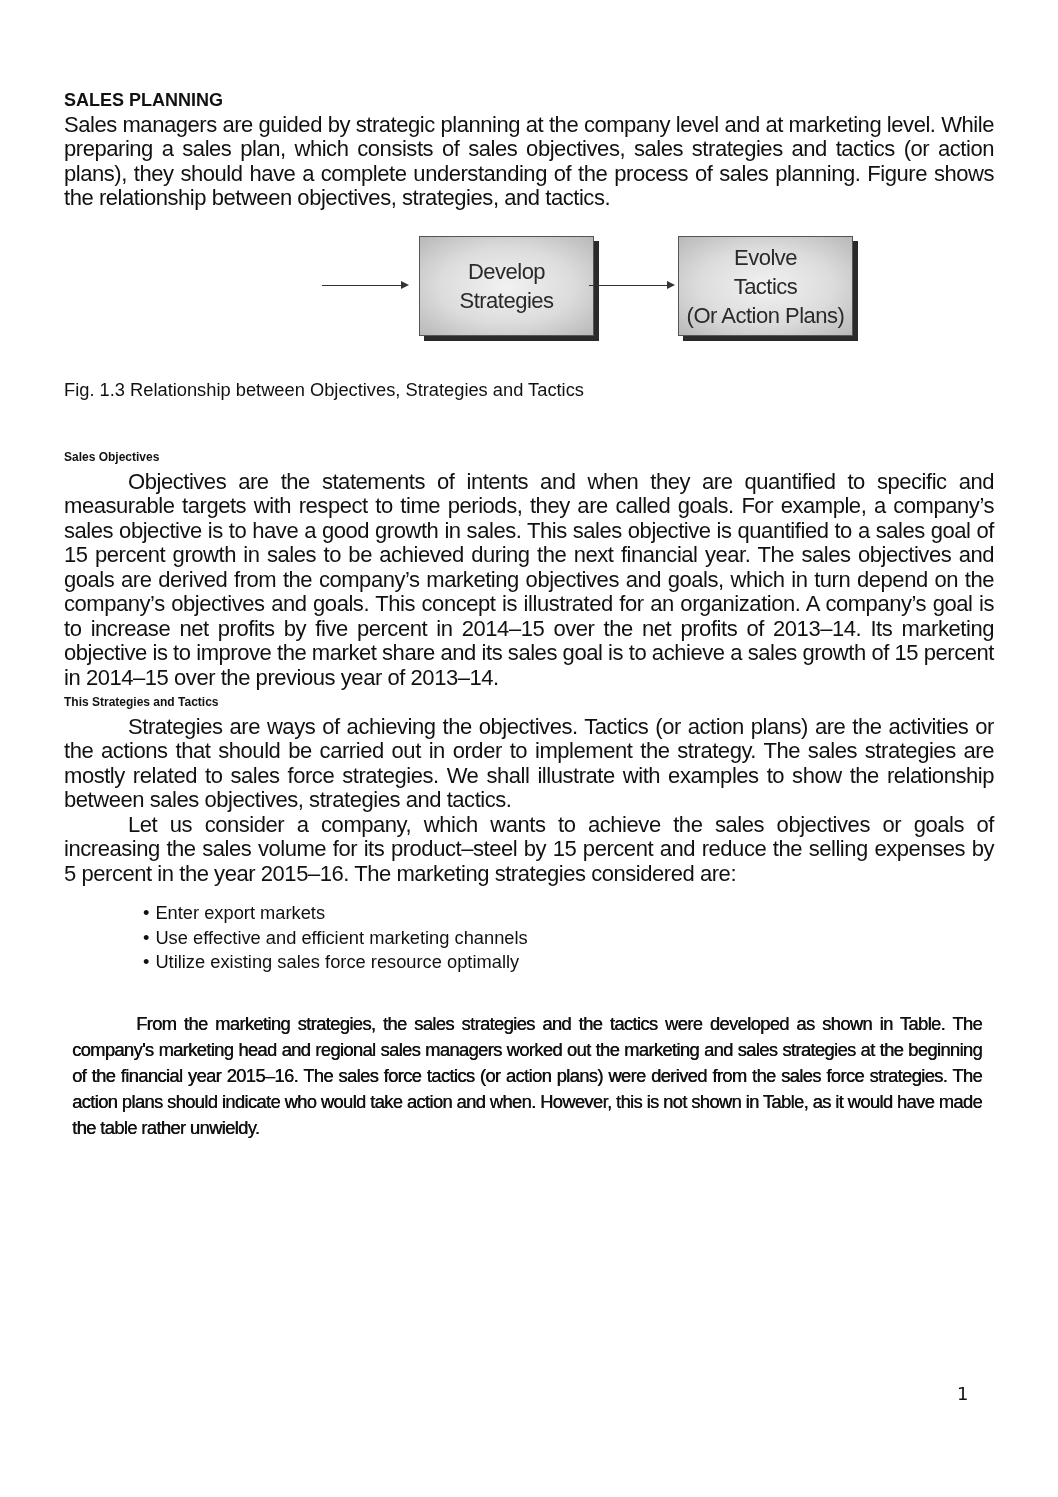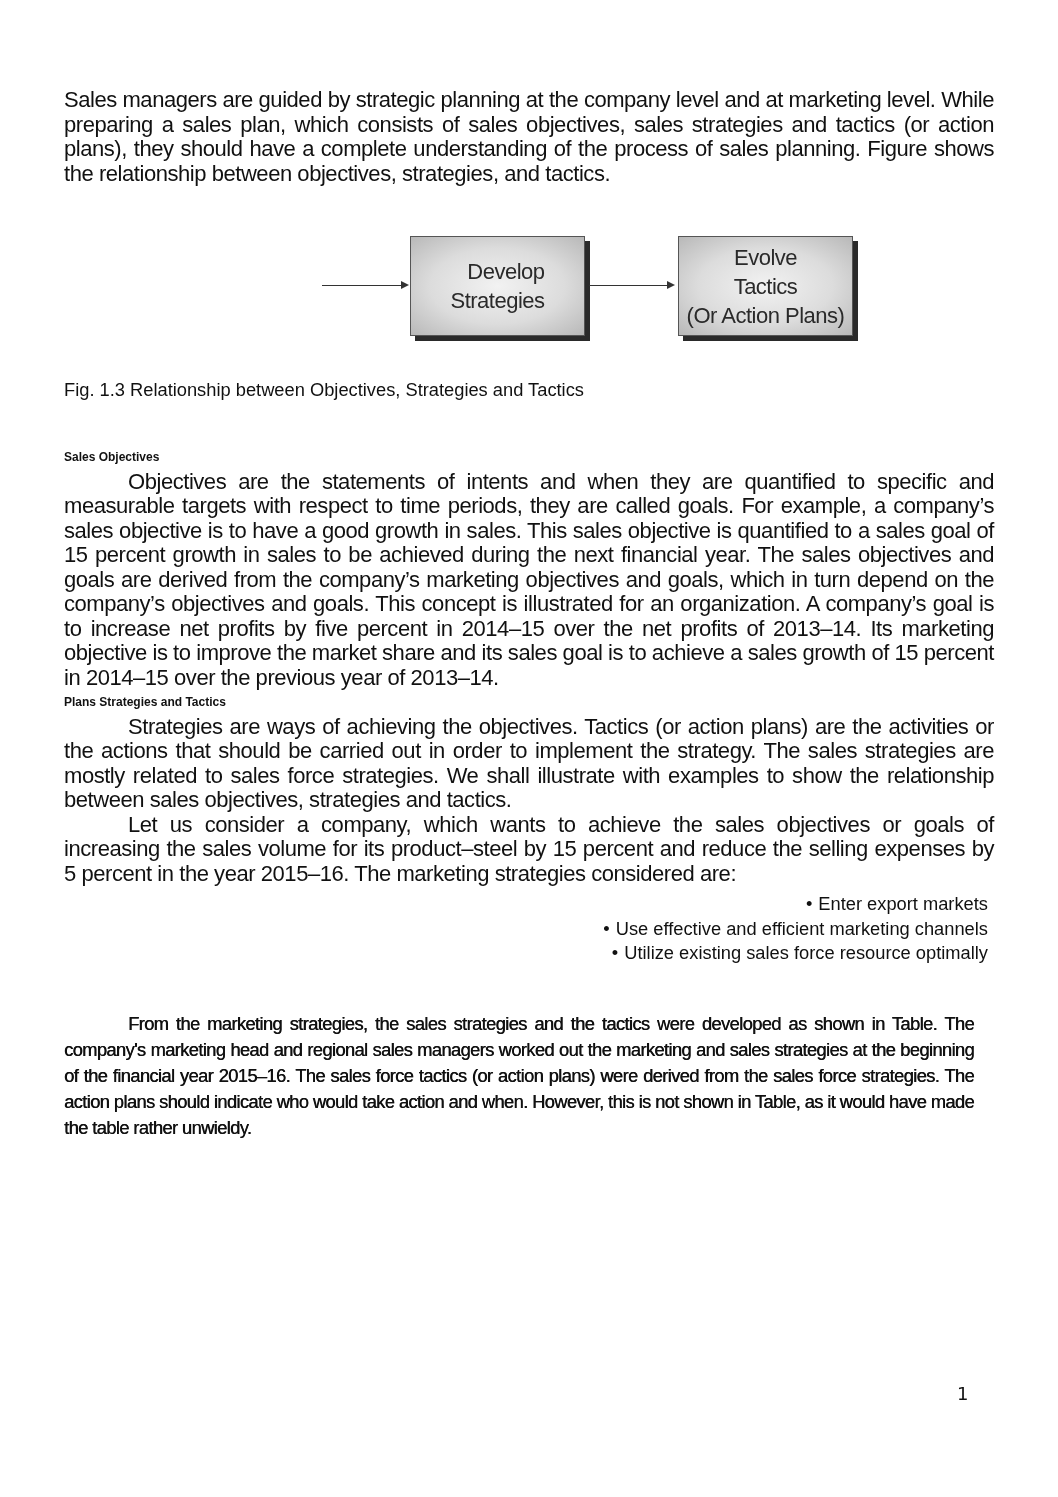--- a/index.html
+++ b/index.html
@@ -25,60 +25,61 @@
     }
     .box span { display: block; }
     .arrow { position: absolute; top: 49px; height: 1px; background: #333; }
     .arrow::after {
       content: ""; position: absolute; right: -2px; top: -4px;
       border-left: 8px solid #333; border-top: 4.5px solid transparent; border-bottom: 4.5px solid transparent;
     }
     .caption { position: absolute; left: 64px; top: 378px; font-size: 18.3px; line-height: 24px; }
 
     .section2 { position: absolute; left: 64px; top: 445px; width: 930px; }
-    ul.bullets { list-style: none; margin: 6px; padding: 0 0 0 64px; text-align: right; }
+    ul.bullets { list-style: none; margin: 15px; padding: 0 0 0 64px; }
     ul.bullets li { font-size: 18.3px; line-height: 24.5px; }
     ul.bullets li::before { content: "\2022"; margin-right: 6px; }
 
-    .section3 { position: absolute; left: 64px; top: 1011px; width: 910px; }
+    .section3 { position: absolute; left: 72px; top: 1011px; width: 910px; }
     .section3 p { font-size: 18.3px; line-height: 26px; letter-spacing: -0.6px; text-shadow: 0.4px 0 0 #111; }
 
     .page-num { position: absolute; left: 957px; top: 1383px; font-size: 18px; font-family: "DejaVu Sans", sans-serif; }
   </style>
 </head>
 <body>
 
 <div class="page">
+  <div class="h1">SALES PLANNING</div>
   <p class="narrow">Sales managers are guided by strategic planning at the company level and at marketing level.  While preparing a sales plan, which consists of sales objectives, sales strategies and tactics (or  action plans), they should have a complete understanding of the process of sales planning. Figure shows the relationship between objectives, strategies, and tactics.</p>
 </div>
 
 <div class="diagram">
   <div class="arrow" style="left:179px; width:85px;"></div>
-  <div class="box" style="left:267px;text-align:right;">
+  <div class="box" style="left:276px;">
     <div>
       <span>Develop</span>
       <span>Strategies</span>
     </div>
   </div>
   <div class="arrow" style="left:446px; width:84px;"></div>
   <div class="box" style="left:535px;">
     <div>
       <span>Evolve</span>
       <span>Tactics</span>
       <span>(Or Action Plans)</span>
     </div>
   </div>
 </div>
 
 <div class="caption">Fig. 1.3 Relationship between Objectives, Strategies and Tactics</div>
 
 <div class="section2">
   <div class="h2">Sales Objectives</div>
   <p class="indent narrow">Objectives are the statements of intents and when they are quantified to specific and measurable  targets with respect to time periods, they are called goals. For example, a company’s sales  objective is to have a good growth in sales. This sales objective is quantified to a sales goal of 15  percent growth in sales to be achieved during the next financial year.  The sales objectives and goals are derived from the company’s marketing objectives and goals,  which in turn depend on the company’s objectives and goals. This concept is illustrated for  an organization.  A company’s goal is to increase net profits by five percent in 2014–15 over the net profits of  2013–14. Its marketing objective is to improve the market share and its sales goal is to achieve  a sales growth of 15 percent in 2014–15 over the previous year of 2013–14.</p>
-  <div class="h2">Plans Strategies and Tactics</div>
+  <div class="h2">This Strategies and Tactics</div>
   <p class="indent narrow">Strategies are ways of achieving the objectives. Tactics (or action plans) are the activities or the  actions that should be carried out in order to implement the strategy. The sales strategies are mostly related to sales force strategies. We shall illustrate with examples to show the relationship between sales objectives, strategies and tactics.</p>
   <p class="indent narrow">Let us consider a company, which wants to achieve the sales objectives or goals of increasing the sales volume for its product–steel by 15 percent and reduce the selling expenses by  5 percent in the year 2015–16. The marketing strategies considered are:</p>
   <ul class="bullets">
     <li>Enter export markets</li>
     <li>Use effective and efficient marketing channels</li>
     <li>Utilize existing sales force resource optimally</li>
   </ul>
 </div>
 
 <div class="section3">

